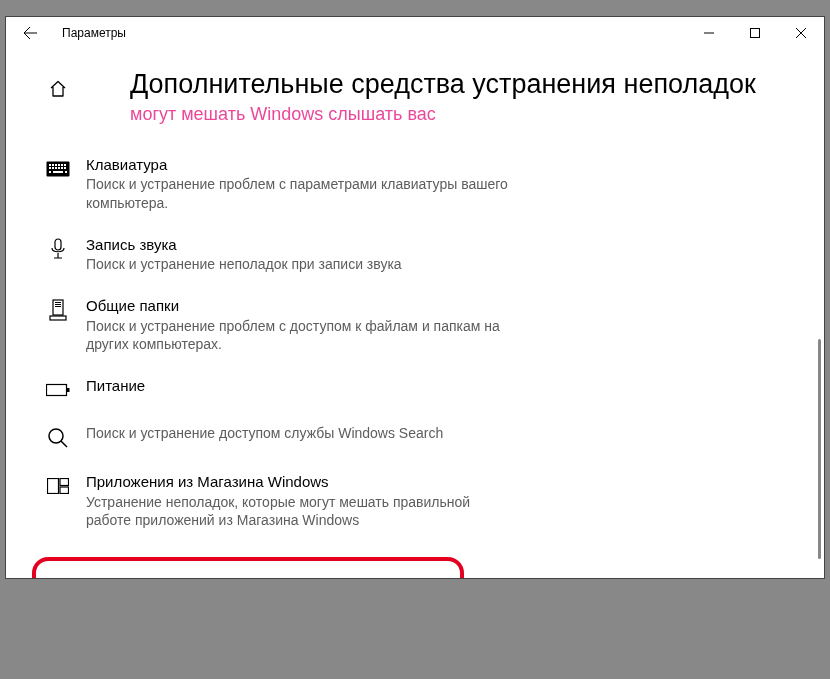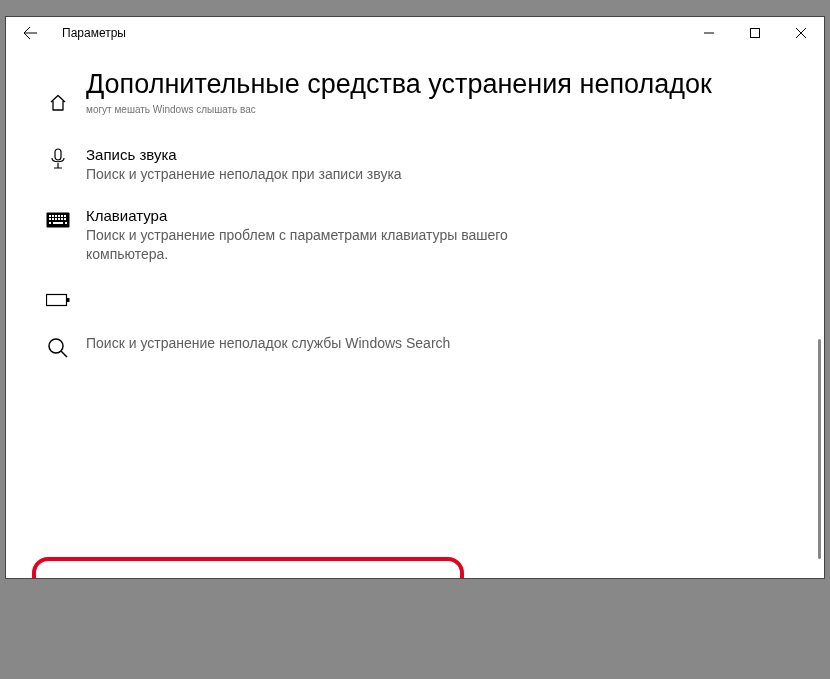--- a/index.html
+++ b/index.html
@@ -56,37 +56,38 @@
     width: 16px; height: 100%;
   }
   .sb-thumb {
     position: absolute;
     right: 3px; top: 290px;
     width: 3px; height: 220px;
     background: #888; border-radius: 2px;
   }
   .heading-row {
     display: flex;
-    align-items: flex-end;
+    align-items: flex-start;
+    gap: 44px;
   }
   .home-icon {
     width: 24px; height: 24px;
     margin-top: 10px;
     display: flex; align-items: center; justify-content: center;
   }
   .heading-col { margin-left: 16px; }
   h1 {
     font-weight: 400;
     font-size: 27px;
     color: #000;
     line-height: 1.3;
   }
   .sub {
-    font-size: 10px;
-    color: #737373;
+    font-size: 18px;
+    color: #ec4899;
     margin-top: 2px;
   }
   .list { margin-top: 24px; }
   .item {
     display: flex;
     padding: 6px 0 16px 0;
     margin-left: 0;
   }
   .item-icon {
     width: 24px; height: 24px;
@@ -154,33 +155,20 @@
             <path d="M3 9 L10 2.5 L17 9 M5 8 L5 17 L15 17 L15 8" stroke="#000" stroke-width="1.3" fill="none" stroke-linejoin="round"></path>
           </svg>
         </div>
         <div class="heading-col">
           <h1>Дополнительные средства устранения неполадок</h1>
           <div class="sub">могут мешать Windows слышать вас</div>
         </div>
       </div>
 
       <div class="list">
-
-        <div class="item">
-          <div class="item-icon">
-            <svg width="20" height="22" viewBox="0 0 20 22">
-              <rect x="7" y="1" width="6" height="11" rx="3" stroke="#000" stroke-width="1.2" fill="none"></rect>
-              <path d="M4 10 C4 15 16 15 16 10 M10 15 L10 20 M6 20 L14 20" stroke="#000" stroke-width="1.2" fill="none"></path>
-            </svg>
-          </div>
-          <div class="item-body">
-            <div class="item-title">Запись звука</div>
-            <div class="item-desc">Поиск и устранение неполадок при записи звука</div>
-          </div>
-        </div>
 
         <div class="item">
           <div class="item-icon">
             <svg width="24" height="16" viewBox="0 0 24 16">
               <rect x="0.5" y="0.5" width="23" height="15" rx="1" fill="#000"></rect>
               <g fill="#fff">
                 <rect x="3" y="3" width="2" height="2"></rect>
                   <rect x="6" y="3" width="2" height="2"></rect>
                   <rect x="9" y="3" width="2" height="2"></rect>
                   <rect x="12" y="3" width="2" height="2"></rect>
@@ -197,45 +185,87 @@
                   <rect x="19" y="10" width="2" height="2"></rect>
               </g>
             </svg>
           </div>
           <div class="item-body">
             <div class="item-title">Клавиатура</div>
             <div class="item-desc">Поиск и устранение проблем с параметрами клавиатуры вашего компьютера.</div>
           </div>
         </div>
 
+        <div class="item">
+          <div class="item-icon">
+            <svg width="20" height="22" viewBox="0 0 20 22">
+              <rect x="7" y="1" width="6" height="11" rx="3" stroke="#000" stroke-width="1.2" fill="none"></rect>
+              <path d="M4 10 C4 15 16 15 16 10 M10 15 L10 20 M6 20 L14 20" stroke="#000" stroke-width="1.2" fill="none"></path>
+            </svg>
+          </div>
+          <div class="item-body">
+            <div class="item-title">Запись звука</div>
+            <div class="item-desc">Поиск и устранение неполадок при записи звука</div>
+          </div>
+        </div>
+
+        <div class="item">
+          <div class="item-icon">
+            <svg width="18" height="22" viewBox="0 0 18 22">
+              <rect x="4" y="1" width="10" height="15" stroke="#000" stroke-width="1.2" fill="none"></rect>
+              <rect x="6" y="3" width="6" height="1" fill="#000"></rect>
+                <rect x="6" y="5" width="6" height="1" fill="#000"></rect>
+                <rect x="6" y="7" width="6" height="1" fill="#000"></rect>
+              <rect x="1" y="17" width="16" height="4" stroke="#000" stroke-width="1.2" fill="none"></rect>
+            </svg>
+          </div>
+          <div class="item-body">
+            <div class="item-title">Общие папки</div>
+            <div class="item-desc">Поиск и устранение проблем с доступом к файлам и папкам на других компьютерах.</div>
+          </div>
+        </div>
 
         <div class="item">
           <div class="item-icon">
             <svg width="24" height="14" viewBox="0 0 24 14">
               <rect x="0.5" y="1.5" width="20" height="11" stroke="#000" stroke-width="1.2" fill="none"></rect>
               <rect x="21" y="5" width="2.5" height="4" fill="#000"></rect>
             </svg>
           </div>
           <div class="item-body">
+            <div class="item-title">Питание</div>
           </div>
         </div>
 
 
         <div class="item">
           <div class="item-icon">
             <svg width="22" height="22" viewBox="0 0 22 22">
               <circle cx="9" cy="9" r="7" stroke="#000" stroke-width="1.5" fill="none"></circle>
               <path d="M14 14 L20 20" stroke="#000" stroke-width="1.5"></path>
             </svg>
           </div>
           <div class="item-body">
-            <div class="item-desc">Поиск и устранение неполадок службы Windows Search</div>
-          </div>
-        </div>
-
+            <div class="item-desc">Поиск и устранение доступом службы Windows Search</div>
+          </div>
+        </div>
+
+        <div class="item">
+          <div class="item-icon">
+            <svg width="22" height="16" viewBox="0 0 22 16">
+              <rect x="0.5" y="0.5" width="11" height="15" stroke="#000" stroke-width="1.2" fill="none"></rect>
+              <rect x="13" y="0.5" width="8.5" height="7" stroke="#000" stroke-width="1.2" fill="none"></rect>
+              <rect x="13" y="9" width="8.5" height="6.5" stroke="#000" stroke-width="1.2" fill="none"></rect>
+            </svg>
+          </div>
+          <div class="item-body">
+            <div class="item-title">Приложения из Магазина Windows</div>
+            <div class="item-desc">Устранение неполадок, которые  могут мешать правильной работе приложений из Магазина Windows</div>
+          </div>
+        </div>
 
       </div>
 
       <div class="highlight-box" style="left:26px; top:508px; width:432px; height:72px;"></div>
     </div>
 
     <div class="scrollbar">
       <div class="sb-thumb"></div>
     </div>
   </div>

